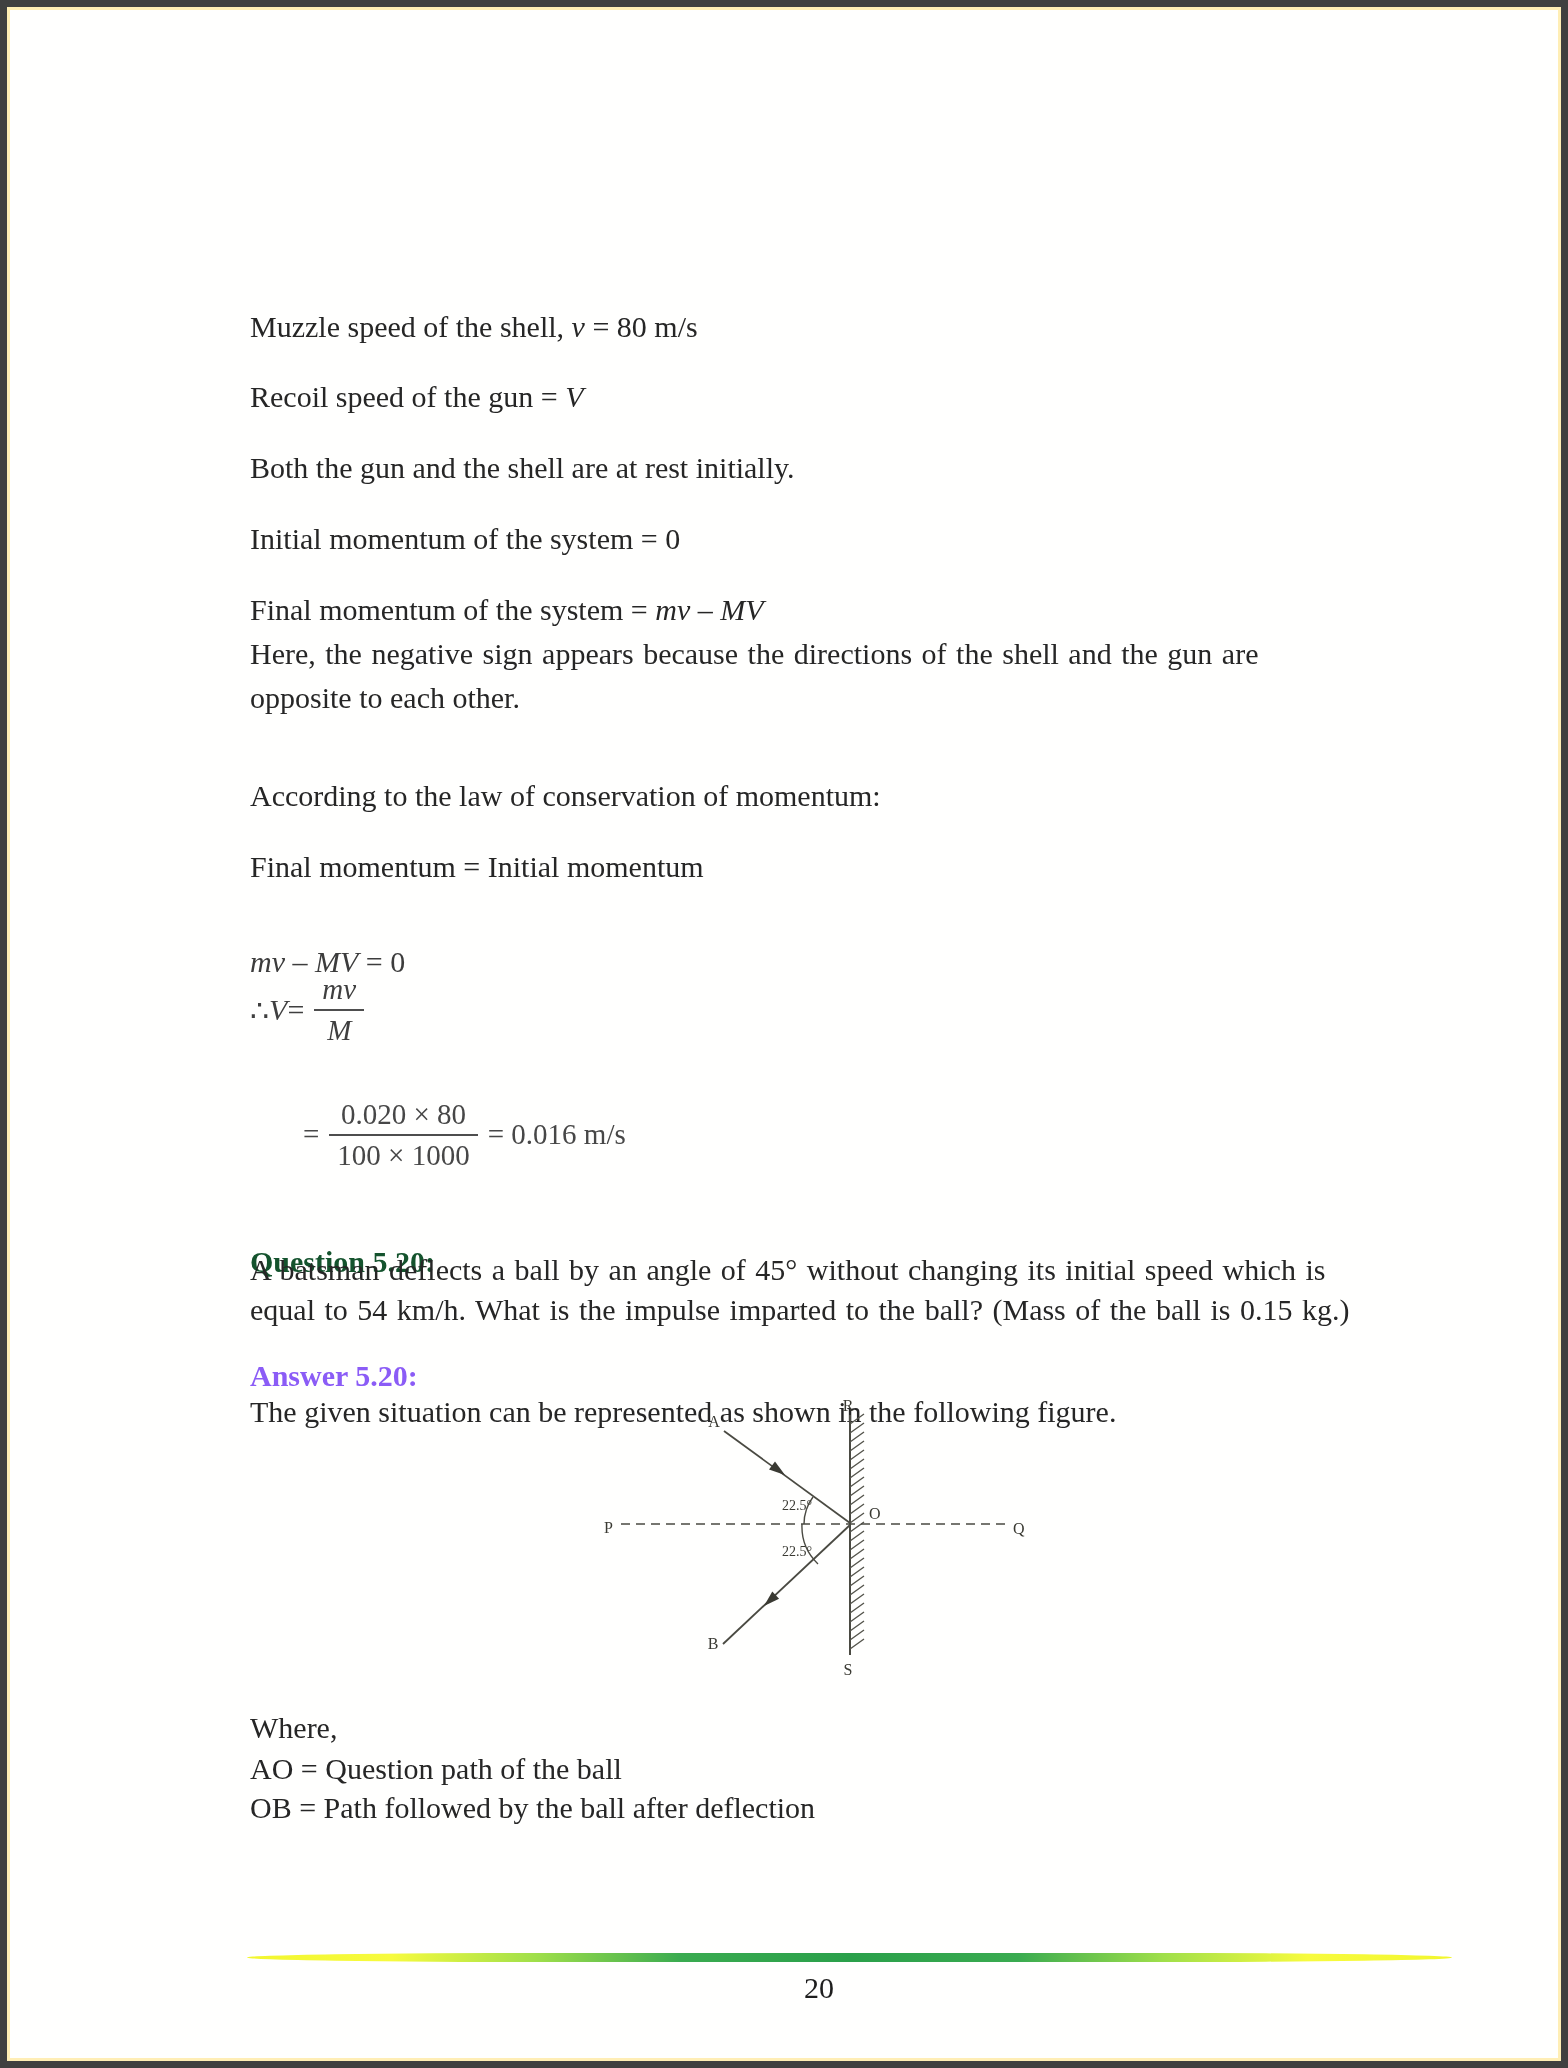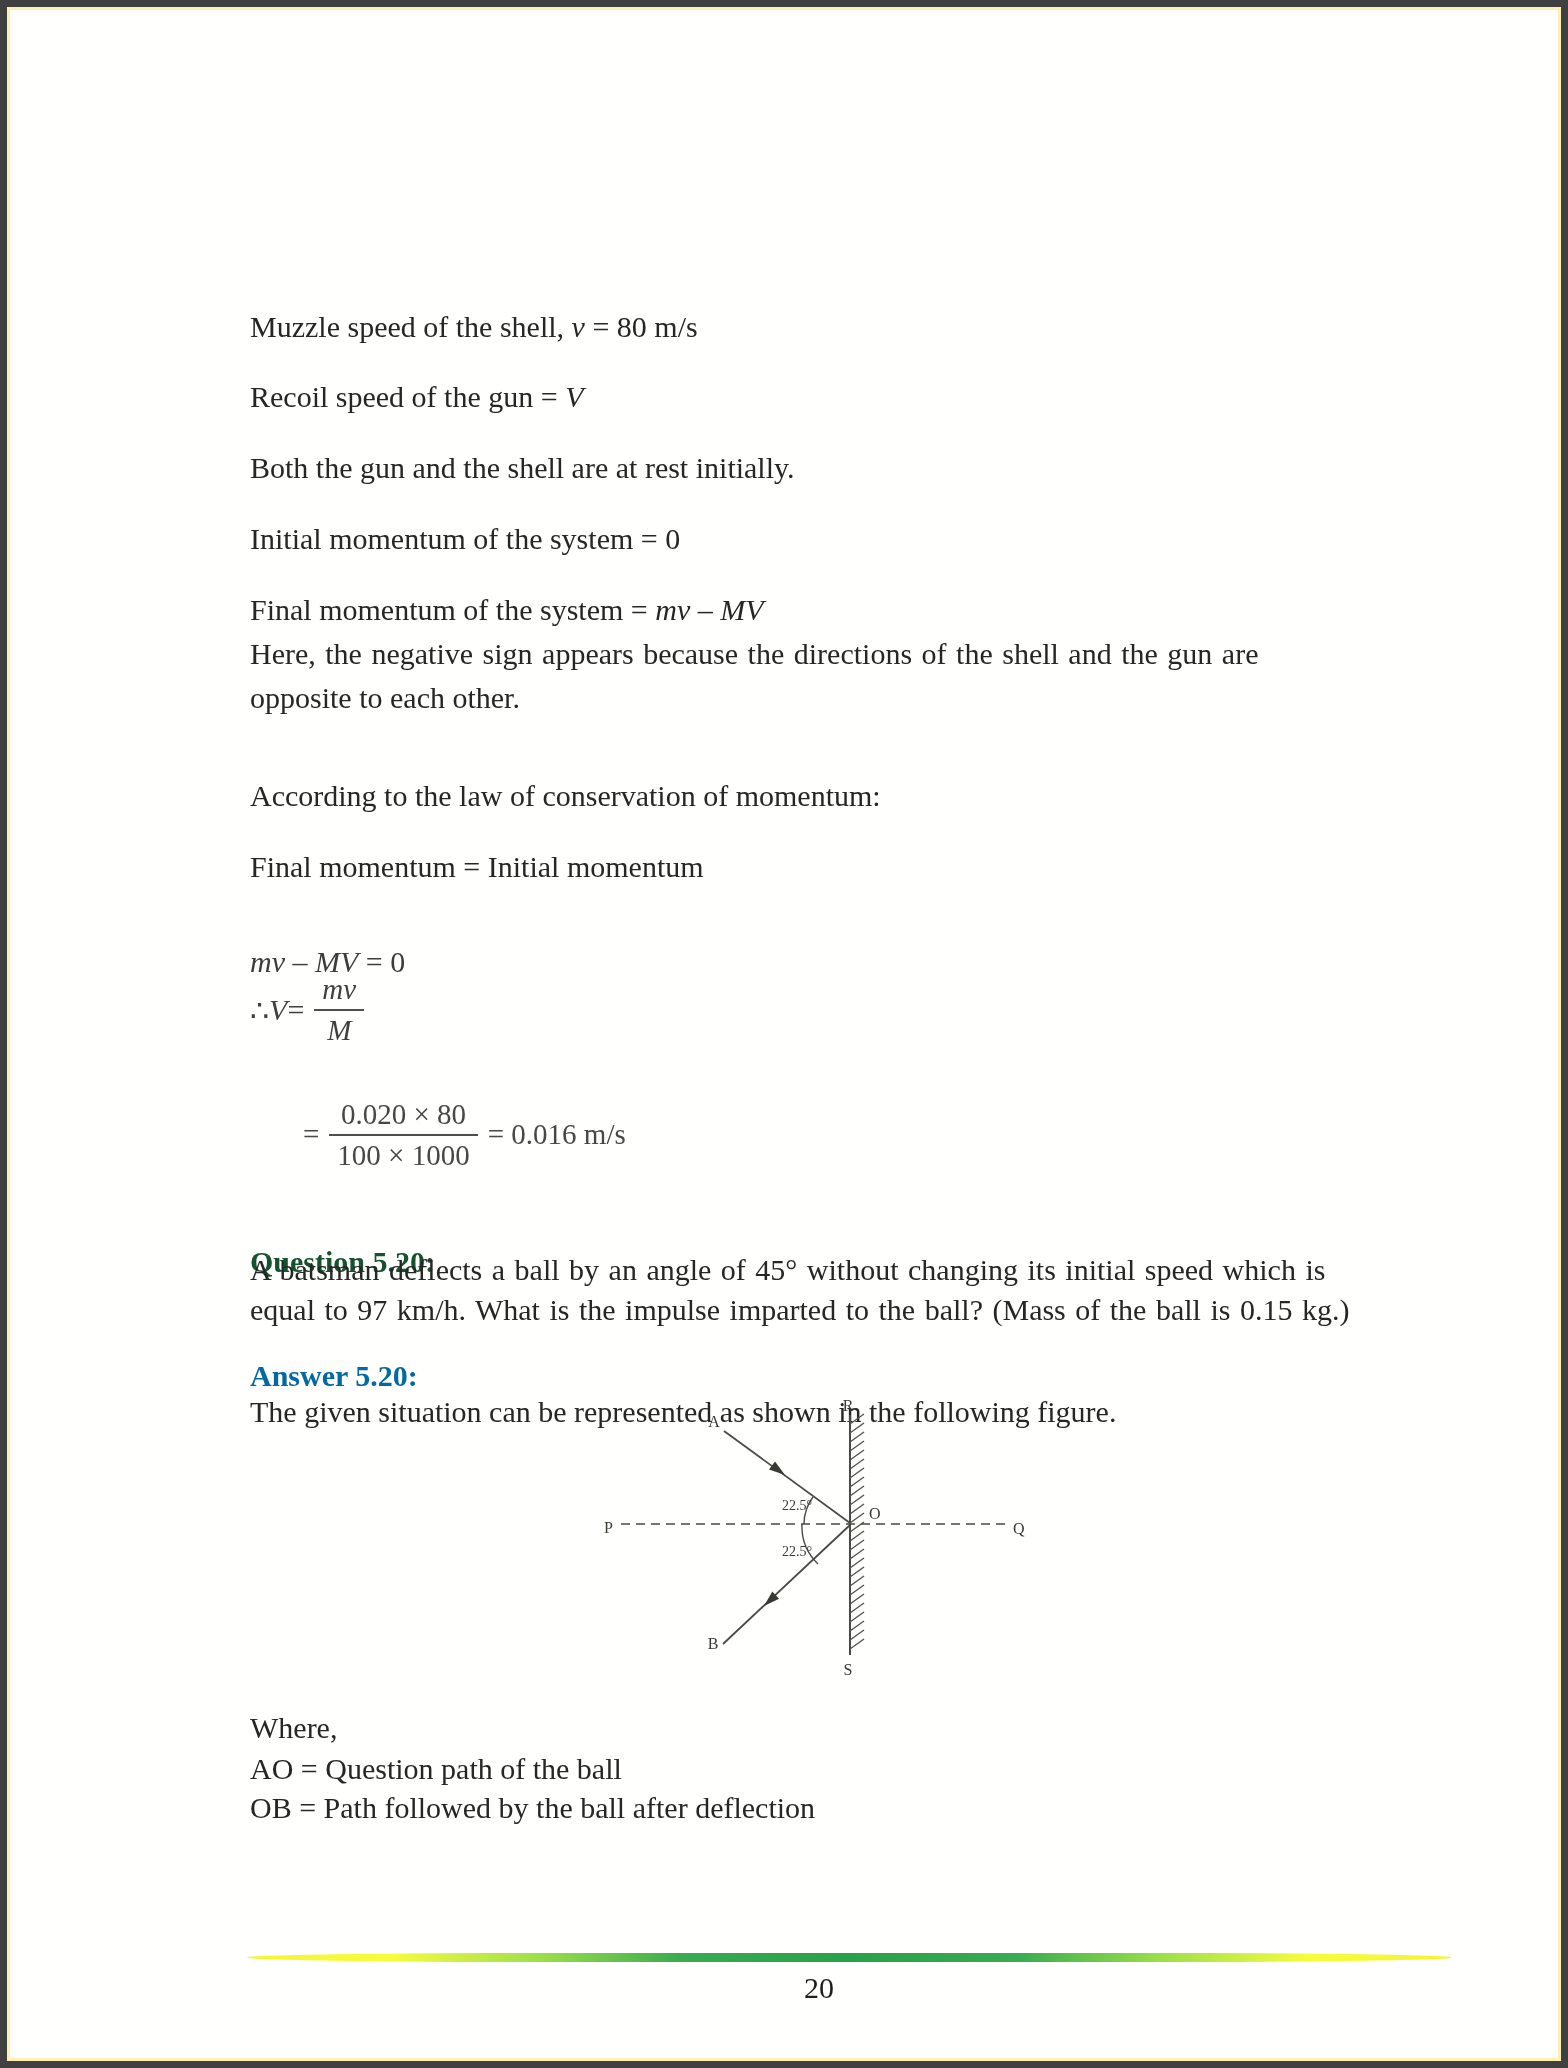--- a/index.html
+++ b/index.html
@@ -4,21 +4,21 @@
 <style>
   html,body{margin:0;padding:0;background:#fff;}
   body{width:1568px;height:2068px;position:relative;font-family:"Liberation Serif","DejaVu Serif",serif;}
   .page{position:absolute;inset:0;background:#fffffe;border:7px solid #404040;box-shadow:inset 0 0 0 3px #ffeeb5;box-sizing:border-box;}
   .t{position:absolute;left:243px;font-size:30px;line-height:38px;color:#262626;white-space:nowrap;}
   .wide{width:1142px;white-space:normal;}
   .jline{white-space:nowrap;word-spacing:2px;}
   .qblock{line-height:40px;}
   i.v{font-style:italic;}
   .q-label{font-weight:bold;color:#14532d;}
-  .a-label{font-weight:bold;color:#0369a1;}
+  .a-label{font-weight:bold;color:#8b5cf6;}
   .eq{color:#3c3c3c;}
   .eq-row{position:absolute;display:flex;align-items:center;color:#3f3f3f;font-size:29px;}
   .frac{display:inline-flex;flex-direction:column;text-align:center;margin:8px 10px;}
   .frac .num{padding:0 8px 3px;}
   .frac .den{border-top:2px solid #4e4e4e;padding:3px 8px 0;}
   .divider{position:absolute;left:240px;top:1946px;width:1205px;height:9px;border-radius:50%/100%;
     background:linear-gradient(90deg,#f2f62e 0%,#f7fb3e 12%,#9fdf4a 24%,#3aab50 36%,#2aa04a 50%,#3aab50 64%,#9fdf4a 76%,#f7fb3e 88%,#f2f62e 100%);}
   .pagenum{position:absolute;left:56px;width:1512px;top:1964px;text-align:center;font-size:30px;color:#1e1e1e;}
   svg text{font-family:"Liberation Serif","DejaVu Serif",serif;fill:#3a3a33;}
 </style>
@@ -64,21 +64,21 @@
       <span class="num">0.020 × 80</span>
       <span class="den">100 × 1000</span>
     </span>
     <span>= 0.016 m/s</span>
   </div>
 
   <p class="t q-label" style="top:1206px">Question 5.20:</p>
 
   <div class="t wide qblock" style="top:1243px">
     <div class="jline">A batsman deflects a ball by an angle of 45° without changing its initial speed which is</div>
-    <div class="jline">equal to 97 km/h. What is the impulse imparted to the ball? (Mass of the ball is 0.15 kg.)</div>
+    <div class="jline">equal to 54 km/h. What is the impulse imparted to the ball? (Mass of the ball is 0.15 kg.)</div>
   </div>
 
   <p class="t a-label" style="top:1320px">Answer 5.20:</p>
 
   <p class="t" style="top:1356px">The given situation can be represented as shown in the following figure.</p>
 
   <svg style="position:absolute;left:420px;top:1380px" width="640" height="300" viewBox="420 1380 640 300">
 
     <line x1="843" y1="1408" x2="843" y2="1648" stroke="#4a4a42" stroke-width="2"></line>
     <path stroke="#55554d" stroke-width="1.4" fill="none" d="M843 1417 l14 -10 M843 1426 l14 -10 M843 1435 l14 -10 M843 1444 l14 -10 M843 1453 l14 -10 M843 1462 l14 -10 M843 1471 l14 -10 M843 1480 l14 -10 M843 1489 l14 -10 M843 1498 l14 -10 M843 1507 l14 -10 M843 1516 l14 -10 M843 1525 l14 -10 M843 1534 l14 -10 M843 1543 l14 -10 M843 1552 l14 -10 M843 1561 l14 -10 M843 1570 l14 -10 M843 1579 l14 -10 M843 1588 l14 -10 M843 1597 l14 -10 M843 1606 l14 -10 M843 1615 l14 -10 M843 1624 l14 -10 M843 1633 l14 -10 M843 1642 l14 -10"></path>

